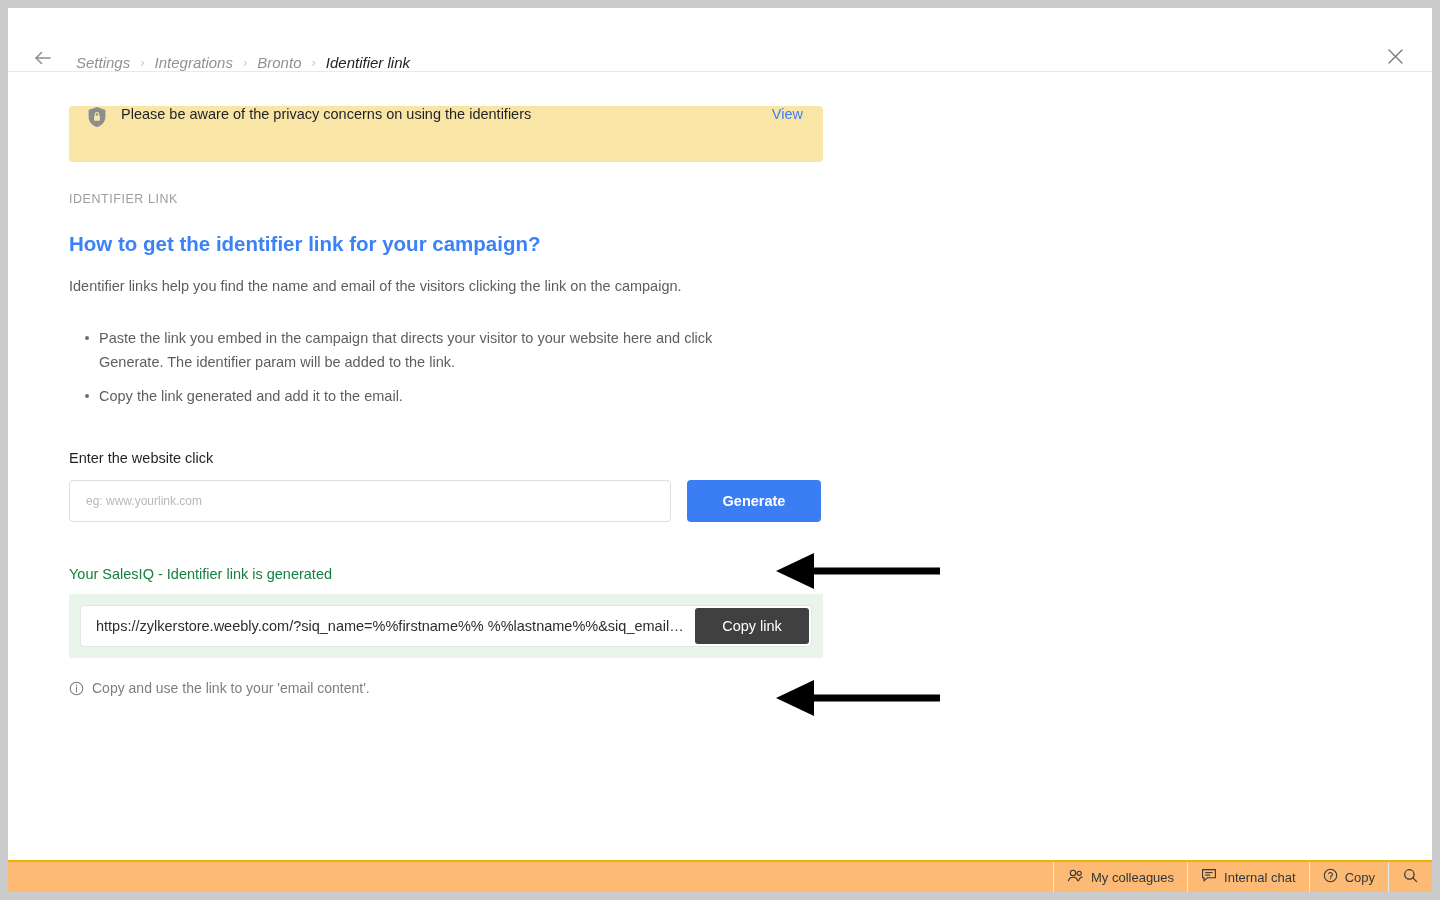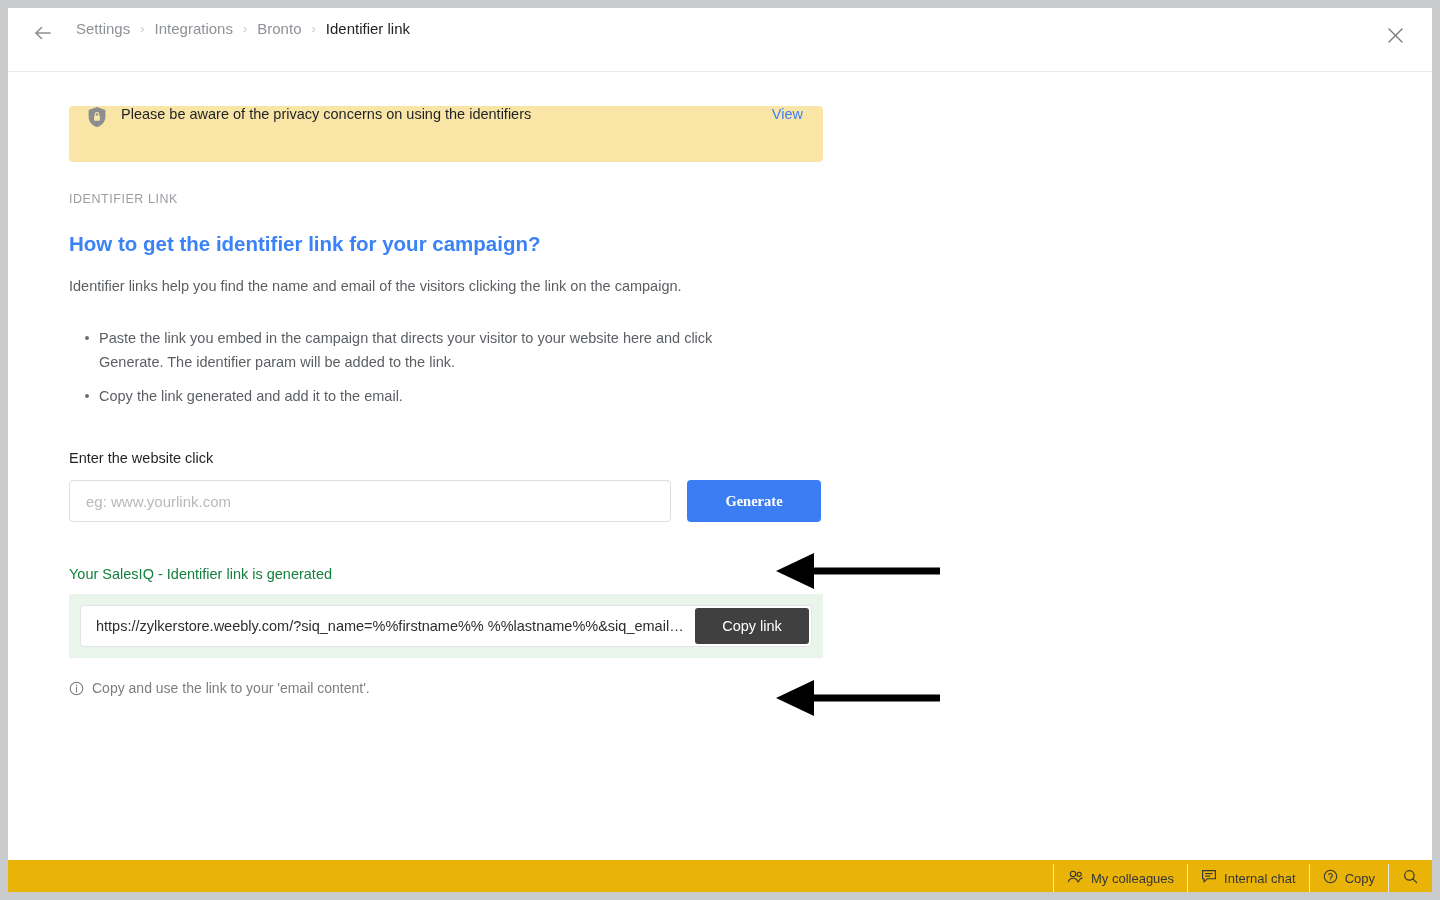--- a/index.html
+++ b/index.html
@@ -18,23 +18,24 @@
     display: flex;
     flex-direction: column;
   }
 
   
   .header {
     height: 64px;
     flex: 0 0 64px;
     border-bottom: 1px solid #e8e9eb;
     display: flex;
-    align-items: flex-start;
-    padding: 12px 22px 0 22px;
+    align-items: flex-end;
+    padding: 0 22px 0 22px;
     background: #fff;
+    font-style: italic;
   }
   .back-arrow {
     width: 26px; height: 26px;
     display: flex; align-items: center; justify-content: center;
     margin-right: 20px;
     cursor: pointer;
     color: #8b8f94;
   }
   .breadcrumb {
     display: flex;
@@ -153,40 +154,40 @@
     display: flex;
     align-items: center;
     margin-bottom: 44px;
   }
   .text-input {
     width: 602px;
     height: 42px;
     border: 1px solid #dcdee1;
     border-radius: 4px;
     padding: 8px 16px;
-    font-size: 15px;
+    font-size: 12px;
     color: #2b2d30;
     font-family: "Liberation Sans", sans-serif;
     outline: none;
     background: #fff;
   }
   .text-input::placeholder { color: #b5b9bd; }
 
   .btn-generate {
     margin-left: 16px;
     width: 134px;
     height: 42px;
     background: #3b7ef4;
     color: #fff;
     font-size: 14.5px;
     font-weight: bold;
     border: none;
     border-radius: 4px;
     cursor: pointer;
-    font-family: Liberation Serif, serif;
+    font-family: Liberation Sans, sans-serif;
   }
 
   .result-label {
     font-size: 14.5px;
     color: #15803d;
     margin-bottom: 12px;
   }
   .result-wrap {
     width: 754px;
     background: #e9f4ea;
@@ -240,22 +241,22 @@
   
   .arrow {
     position: absolute;
     pointer-events: none;
   }
 
   
   .footer {
     flex: 0 0 32px;
     height: 32px;
-    border-top: 4px solid #eab308;
-    background: #eab308;
+    border-top: 2px solid #eab308;
+    background: #fdba74;
     display: flex;
     justify-content: flex-end;
     align-items: stretch;
   }
   .foot-item {
     display: flex;
     align-items: center;
     gap: 7px;
     padding: 0 13px;
     border-left: 1px solid #e6e8ea;

